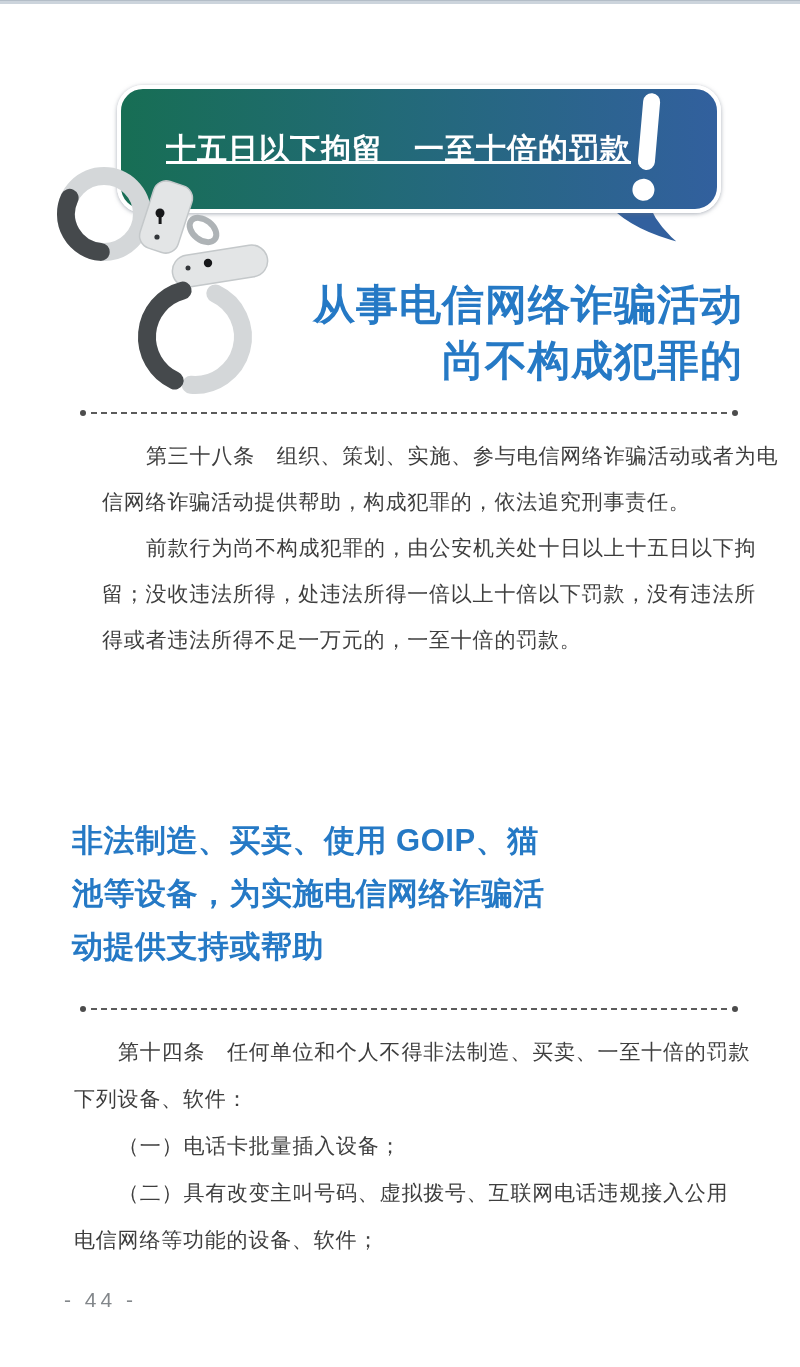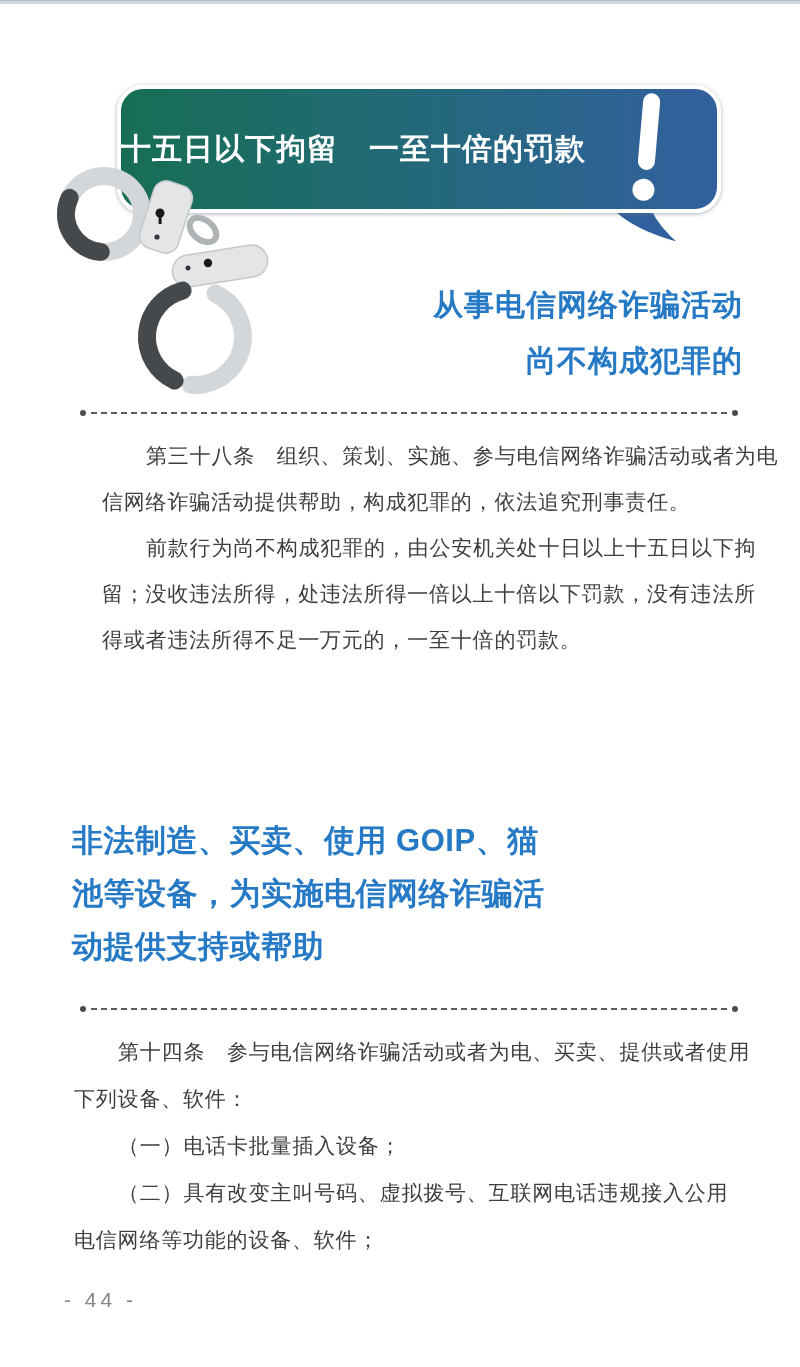--- a/index.html
+++ b/index.html
@@ -15,40 +15,40 @@
 
   
   .bubble {
     position:absolute; left:117px; top:85px; width:604px; height:128px;
     border:4px solid #ffffff; border-radius:26px;
     background:linear-gradient(90deg,#176e54 0%,#226a77 45%,#32609e 100%);
     box-shadow:0 1px 4px rgba(100,110,125,.55);
     z-index:2; display:flex; align-items:center;
   }
   .bubble-text {
-    font-size:30px; font-weight:bold; color:#ffffff;
-    letter-spacing:1px; white-space:nowrap;
+    padding-left:45px; font-size:30px; font-weight:bold; color:#ffffff;
+    letter-spacing:1px; white-space:nowrap;text-decoration:underline;
   }
   .excl { position:absolute; left:509px; top:4px; width:36px; height:112px;
           transform:rotate(5deg); }
   .excl-bar { position:absolute; left:9px; top:0; width:17px; height:77px;
               border-radius:9px; background:#ffffff; }
   .excl-dot { position:absolute; left:6px; top:86px; width:22px; height:22px;
               border-radius:50%; background:#ffffff; }
   .bubble-tail { position:absolute; left:595px; top:203px; width:100px;
                  height:50px; z-index:1; }
 
   
   .handcuffs { position:absolute; left:40px; top:160px; width:240px;
                height:240px; z-index:3; }
 
   
   .h-blue { color:#2579c5; font-weight:bold; }
   .h1-block { position:absolute; top:277px; right:57px; width:540px;
-              text-align:right; font-size:30px; line-height:56px;
+              text-align:right; font-size:42px; line-height:56px;
               letter-spacing:1px; white-space:nowrap; }
   .h2-block { position:absolute; left:72px; top:814px; width:700px;
               text-align:left; font-size:31px; line-height:53px;
               letter-spacing:0.5px; white-space:nowrap; }
 
   
   .divider { position:absolute; left:80px; width:658px; height:8px;
              display:flex; align-items:center; }
   .divider .dot  { width:6px; height:6px; border-radius:50%; background:#4c4c4c; flex:none; }
   .divider .dash { flex:1; border-top:2px dashed #5b5b5b; margin:0 5px; }
@@ -138,21 +138,21 @@
     <div>动提供支持或帮助</div>
   </div>
 
   <div class="divider" id="divider2">
     <span class="dot"></span>
     <span class="dash"></span>
     <span class="dot"></span>
   </div>
 
   <div class="body-block" id="body2">
-    <div class="line indent">第十四条　参与电信网络诈骗活动或者为电、买卖、提供或者使用</div>
+    <div class="line indent">第十四条　任何单位和个人不得非法制造、买卖、一至十倍的罚款</div>
     <div class="line">下列设备、软件：</div>
     <div class="line indent">（一）电话卡批量插入设备；</div>
     <div class="line indent">（二）具有改变主叫号码、虚拟拨号、互联网电话违规接入公用</div>
     <div class="line">电信网络等功能的设备、软件；</div>
   </div>
 
   <div class="page-num">- 44 -</div>
 
 </div>
 

